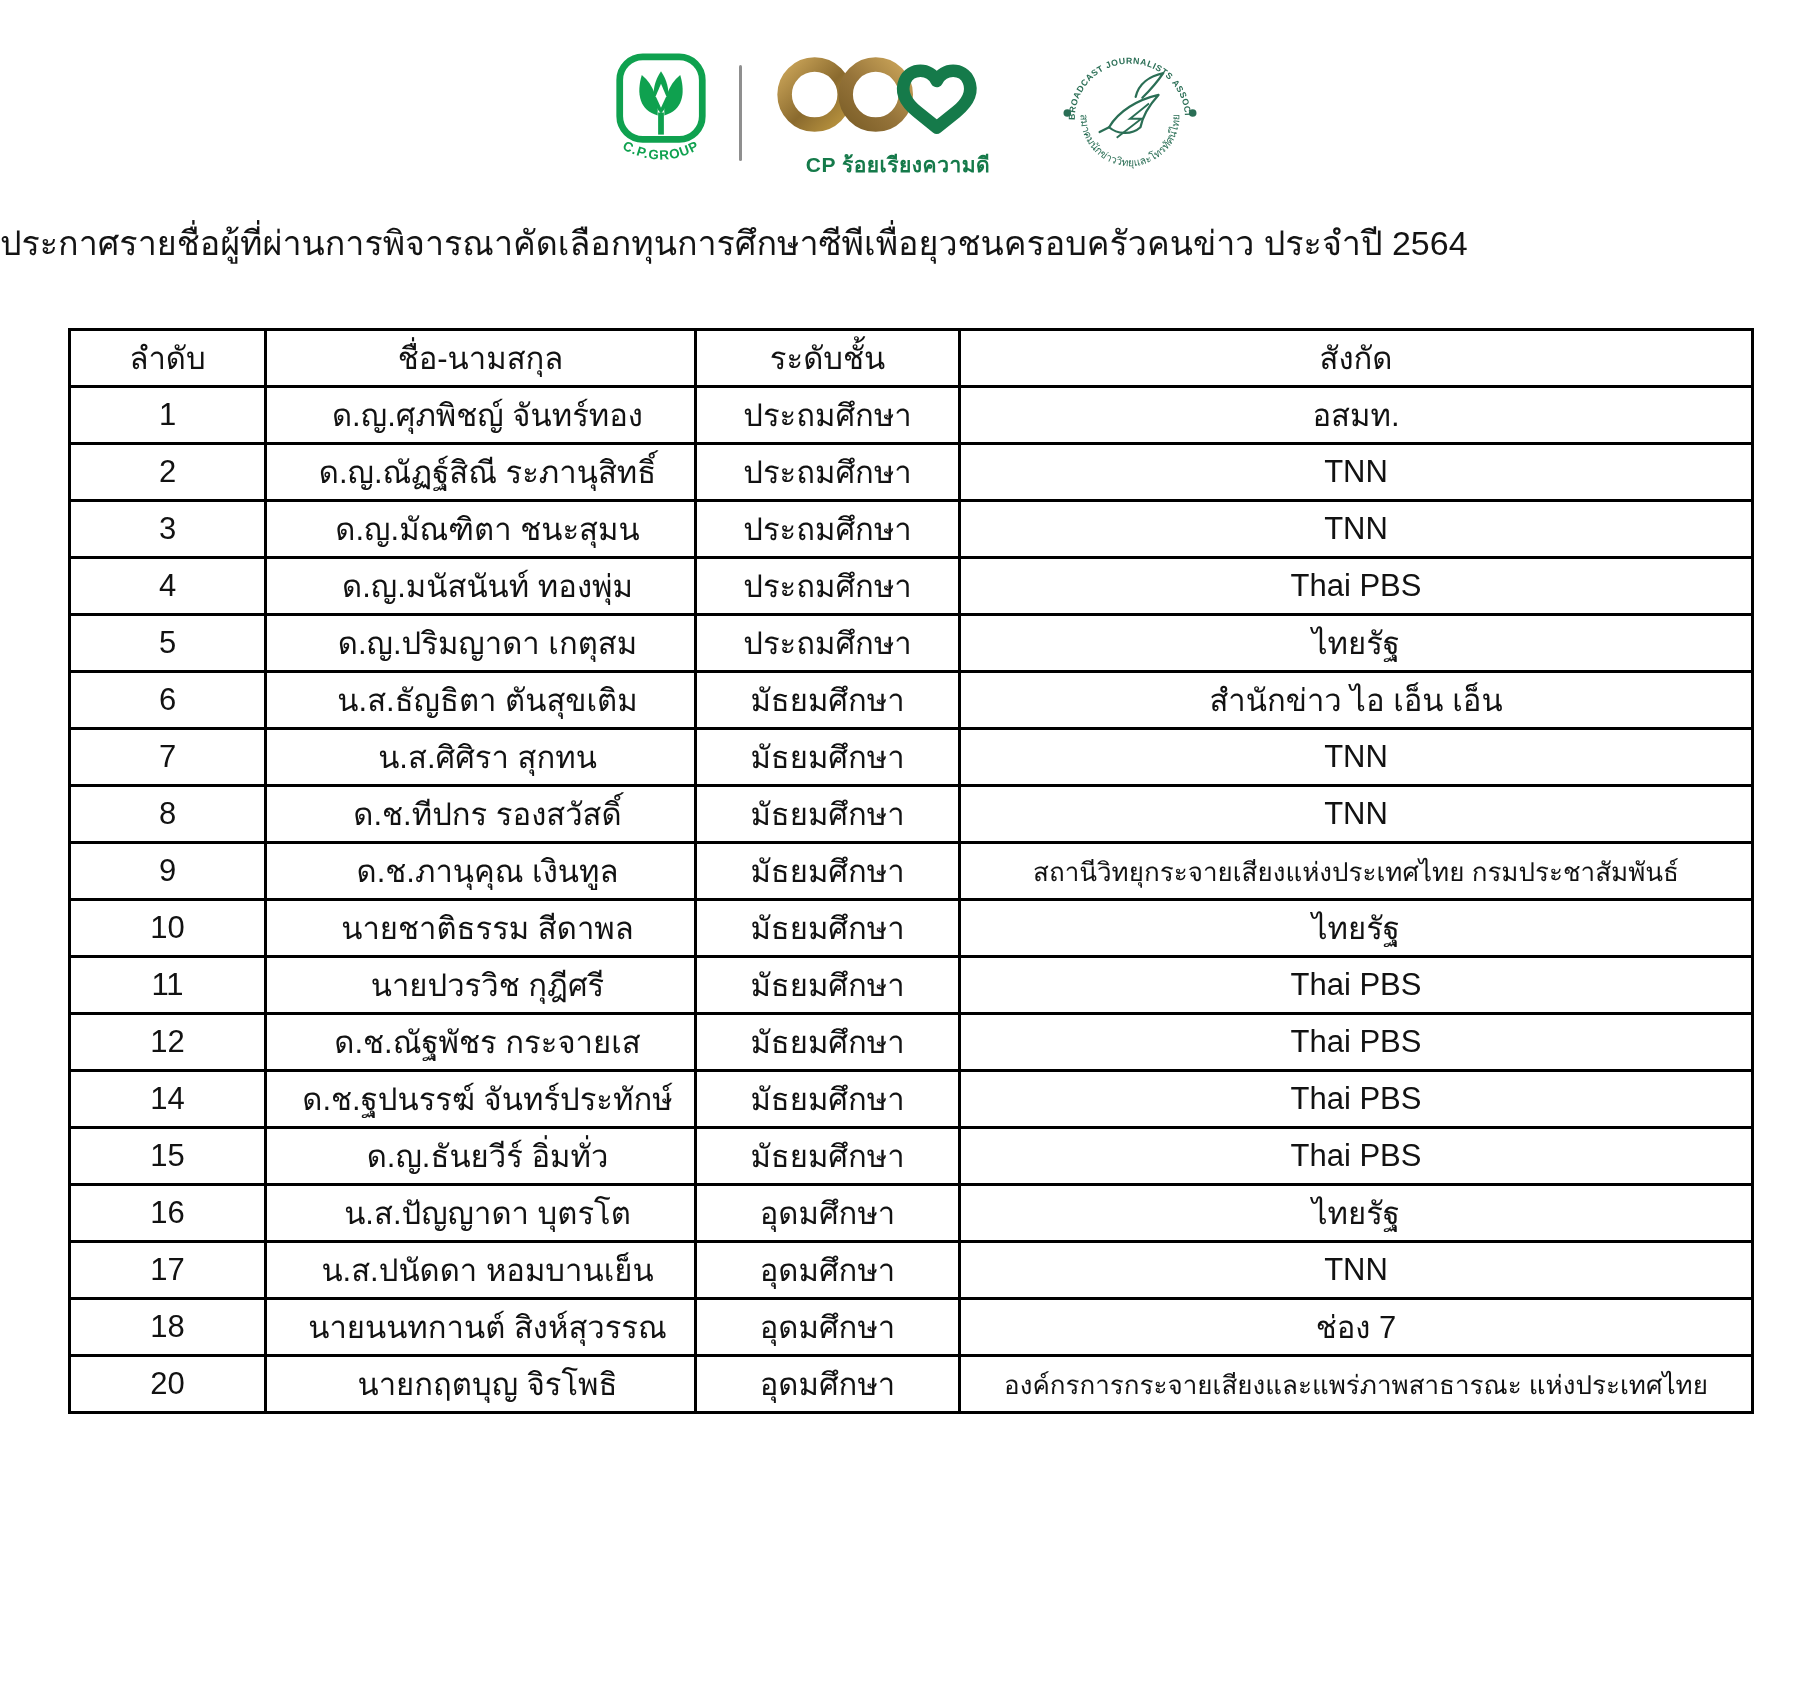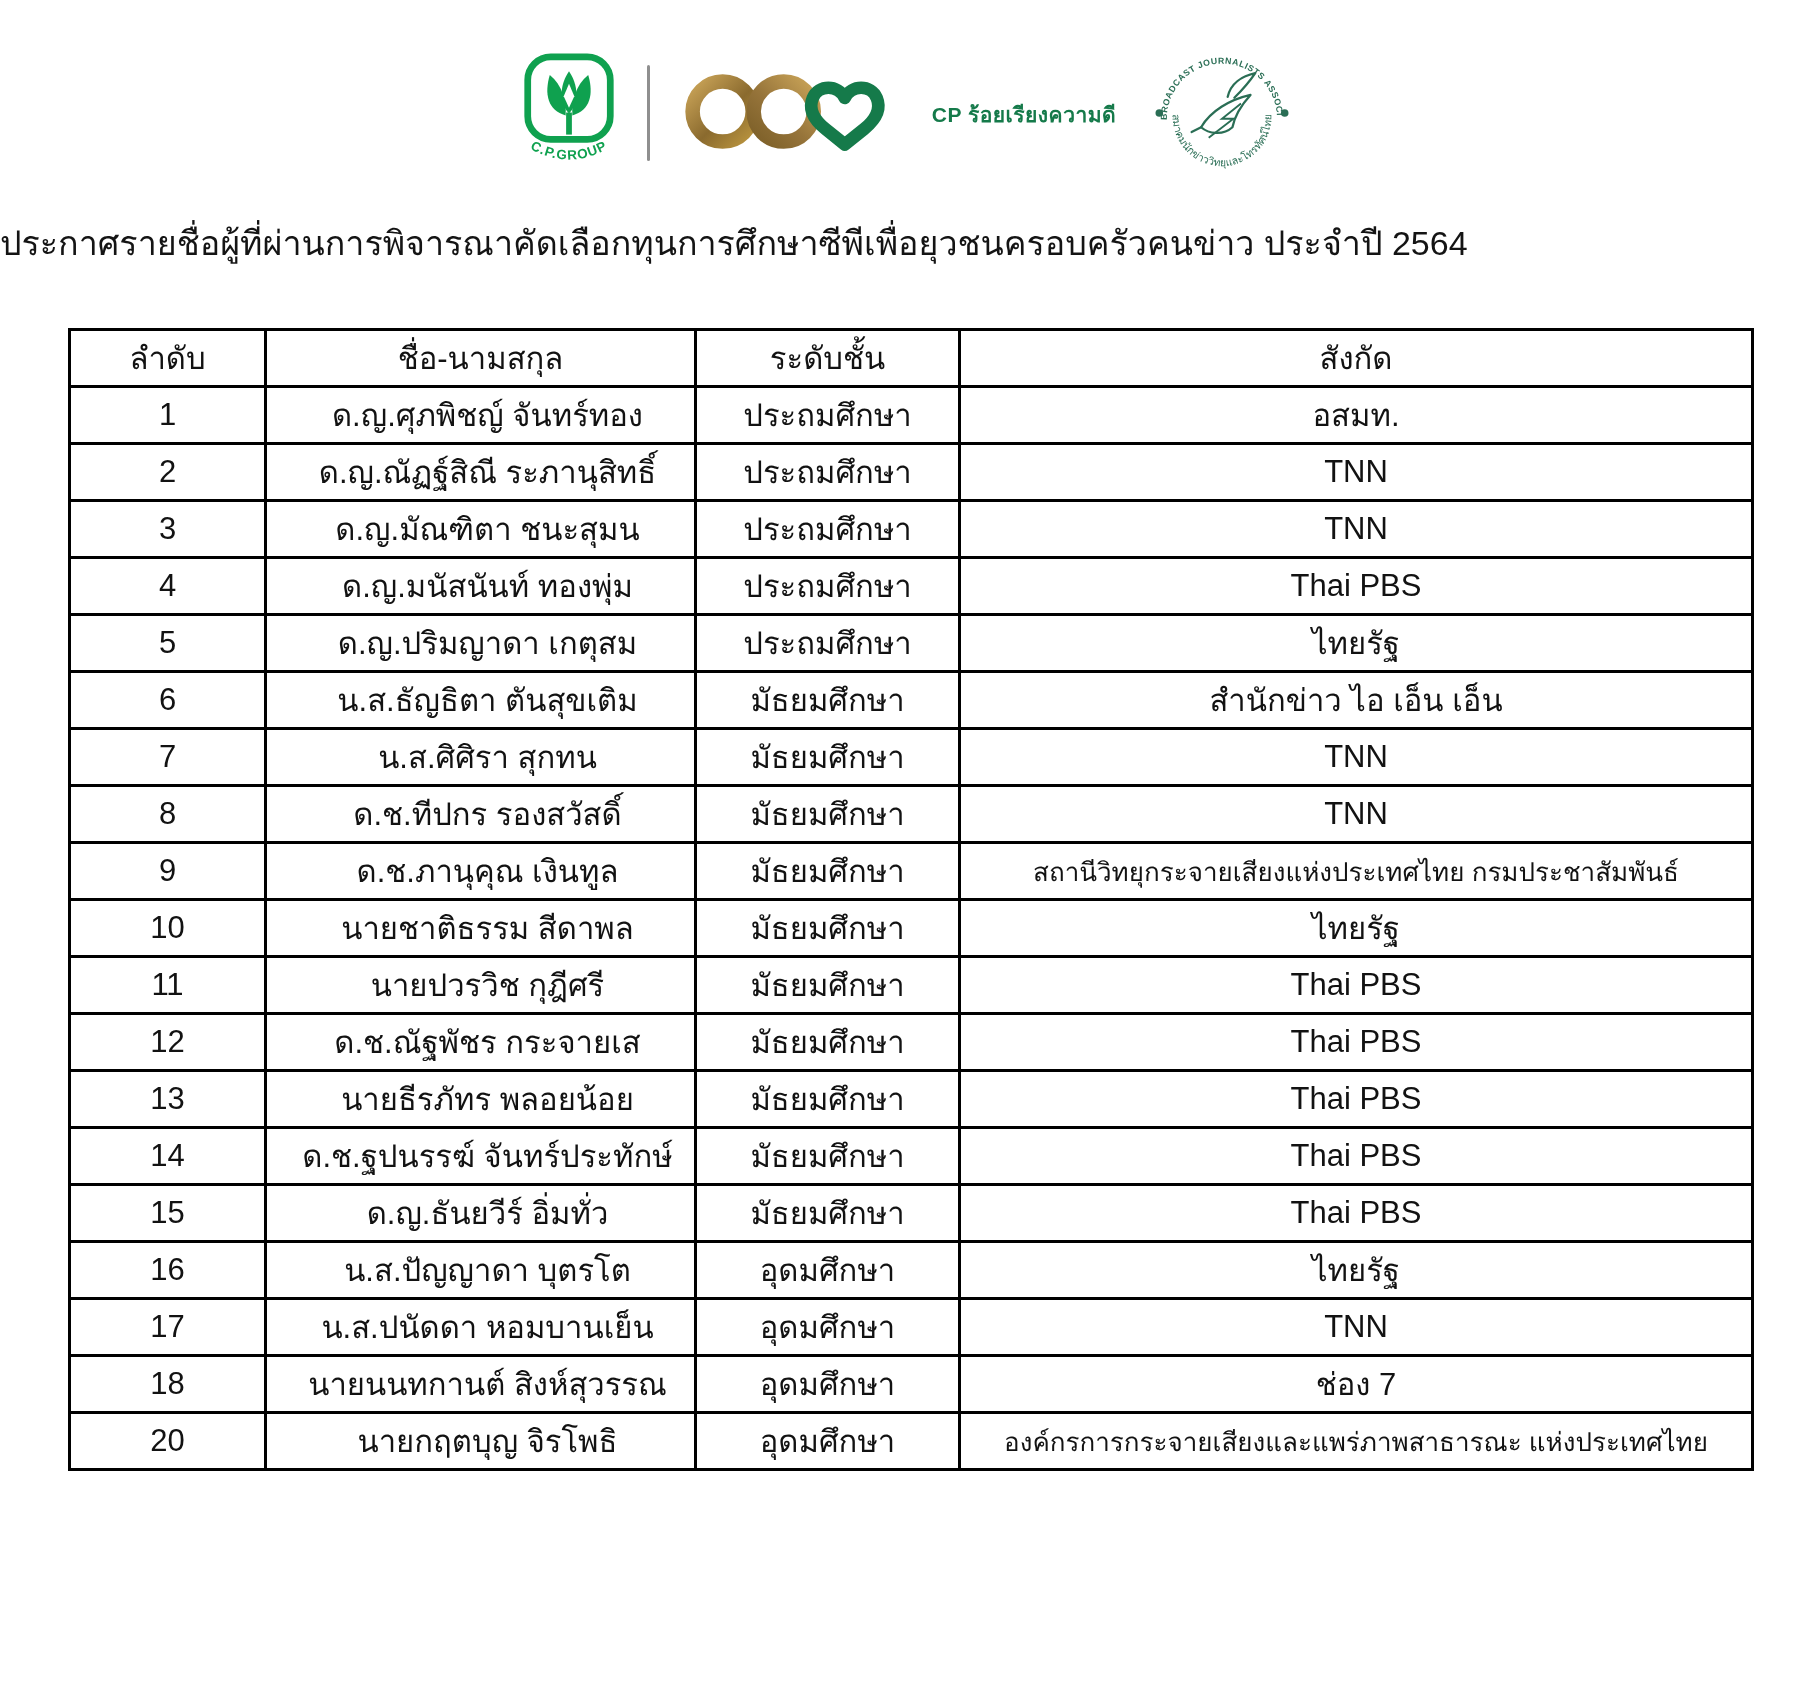--- a/index.html
+++ b/index.html
@@ -8,21 +8,21 @@
     width:1819px; height:1695px; overflow:hidden;
     font-family:"Liberation Sans","DejaVu Sans",sans-serif;
     color:#121212;
   }
   .page { width:100%; height:100%; padding-top:34px; }
 
   
   .logo-band { display:flex; align-items:center; justify-content:center; gap:30px; height:158px; }
   .logo-cpgroup svg { display:block; }
   .logo-divider { width:3px; height:96px; background:#8f8f8f; border-radius:2px; }
-  .logo-campaign { display:flex; flex-direction:row; align-items:center; }
+  .logo-campaign { display:flex; flex-direction:column; align-items:center; }
   .logo-campaign-caption { font-size:21px; font-weight:bold; color:#157a4a; letter-spacing:0.5px; margin-top:2px; }
   .logo-seal svg { display:block; }
 
   
   .title1 { font-size:34px; font-weight:400; margin-top:24px; color:#141414; }
   .title2 { text-align:center; font-size:34px; font-weight:400; margin-top:14px; color:#141414; }
 
   
   table.scholars {
     border-collapse:collapse; table-layout:fixed;
@@ -196,26 +196,20 @@
           <td>มัธยมศึกษา</td>
           <td>Thai PBS</td>
         </tr>
         <tr>
           <td>12</td>
           <td class="name-cell">ด.ช.ณัฐพัชร กระจายเส</td>
           <td>มัธยมศึกษา</td>
           <td>Thai PBS</td>
         </tr>
         <tr>
-          <td>13</td>
-          <td class="name-cell">นายธีรภัทร พลอยน้อย</td>
-          <td>มัธยมศึกษา</td>
-          <td>Thai PBS</td>
-        </tr>
-        <tr>
           <td>14</td>
           <td class="name-cell">ด.ช.ฐปนรรฆ์ จันทร์ประทักษ์</td>
           <td>มัธยมศึกษา</td>
           <td>Thai PBS</td>
         </tr>
         <tr>
           <td>15</td>
           <td class="name-cell">ด.ญ.ธันยวีร์ อิ่มทั่ว</td>
           <td>มัธยมศึกษา</td>
           <td>Thai PBS</td>

